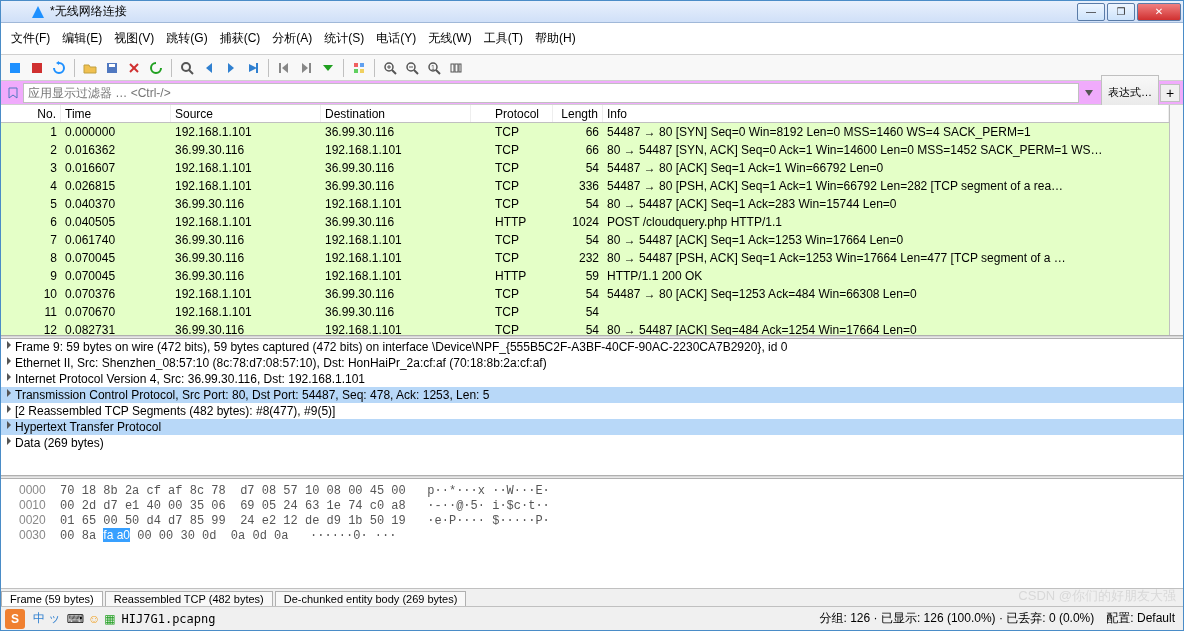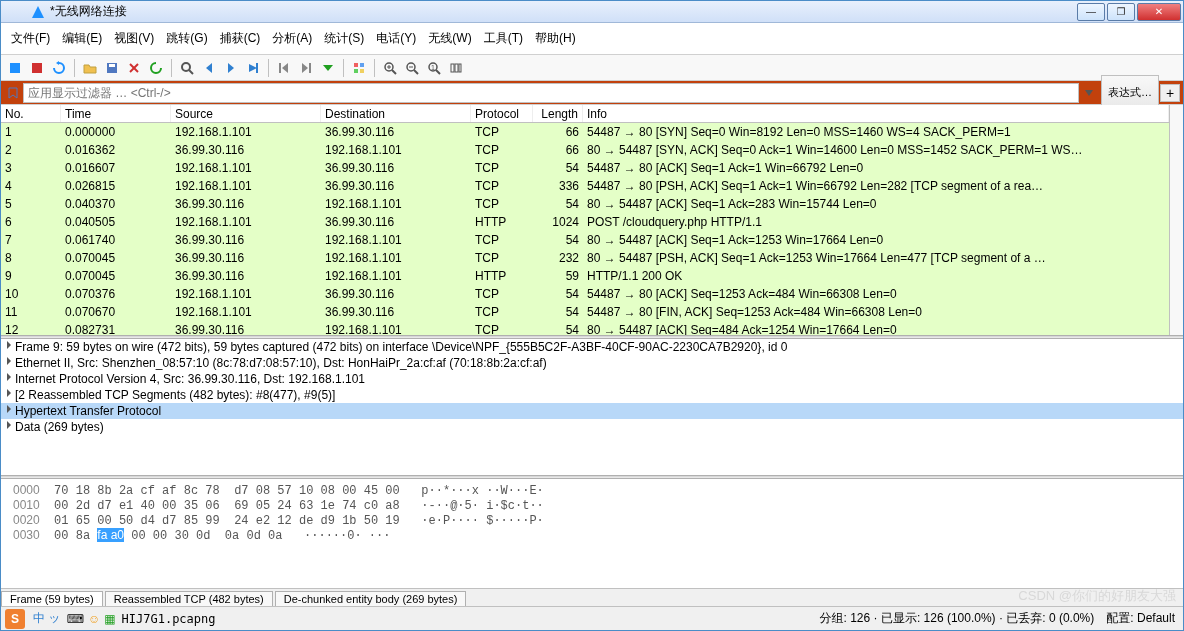--- a/index.html
+++ b/index.html
@@ -9,44 +9,44 @@
 .titlebar-icon { width: 16px; height: 16px; margin: 0 4px; }
 .titlebar-text { flex: 1; font-size: 12px; color: #000; }
 .titlebar-btns { display: flex; }
 .tbtn { width: 28px; height: 18px; margin-right: 2px; border: 1px solid #5a7ca8; background: linear-gradient(#eef6ff,#cde3fb); display:flex; align-items:center; justify-content:center; font-size:10px; color:#333; border-radius:2px; }
 .tbtn.close { background: linear-gradient(#f08080,#d03030); color:#fff; width: 44px; }
 .menubar { height: 32px; background: #fff; display: flex; align-items: center; border-bottom: 1px solid #d0d0d0; padding-left: 4px; }
 .menuitem { padding: 2px 6px; font-size: 12px; color: #000; cursor: default; }
 .toolbar { height: 26px; background: #f8f8f8; border-bottom: 1px solid #d0d0d0; display:flex; align-items:center; padding: 0 4px; gap:2px; }
 .tool { width: 20px; height: 20px; display:flex; align-items:center; justify-content:center; border:1px solid transparent; }
 .toolsep { width:1px; height:18px; background:#c0c0c0; margin:0 3px; }
-.filterbar { height: 24px; background:#c2410c; border-bottom: 1px solid #d0d0d0; display:flex; align-items:center; padding: 0 2px; }
+.filterbar { height: 24px; background:#f0abfc; border-bottom: 1px solid #d0d0d0; display:flex; align-items:center; padding: 0 2px; }
 .filterbar .fbtn { width:18px; height:18px; margin:0 1px; display:flex; align-items:center; justify-content:center; }
 .filterinput { flex:1; height:20px; border:1px solid #c0c0c0; padding:0 4px; font-size:12px; color:#888; background:#fff; }
 .expr-btn { height:36px; padding:0 6px; border:1px solid #c0c0c0; margin-left:2px; background: linear-gradient(#f8f8f8,#e8e8e8); font-size:11px; }
 .packetlist { flex: 0 0 230px; overflow:hidden; position:relative; font-family: Consolas, "Courier New", monospace; font-size: 12px; }
 .plist-hdr { height:18px; display:flex; background:#fff; border-bottom:1px solid #c0c0c0; position:sticky; top:0; }
 .plist-hdr .col { padding:2px 4px; color:#000; border-right:1px solid #eee; }
 .plist-body { height: calc(100% - 18px); overflow:auto; }
 .row { display:flex; height:18px; line-height:18px; white-space:nowrap; }
 .row .col { padding: 0 4px; overflow:hidden; text-overflow: ellipsis; }
 .row.green { background:#e4ffc7; }
-.col-no { width:60px; }
+.col-no { width:60px; text-align:right; }
 .col-time { width:110px; }
 .col-src { width:150px; }
 .col-dst { width:150px; }
-.col-proto { width:62px; }
+.col-proto { width:62px;margin-left:20px; }
 .col-len { width:50px; text-align:right; }
 .col-info { flex:1; }
 .splitter { height:4px; background: linear-gradient(#d0d0d0,#f0f0f0); border-top:1px solid #b0b0b0; border-bottom:1px solid #b0b0b0; cursor:row-resize; }
 .details { flex:0 0 136px; overflow:auto; font-family: Consolas, "Courier New", monospace; font-size:12px; background:#fff; }
 .details .line { padding:1px 6px; white-space:nowrap; }
 .details .line.hl { background:#b8d8f8; }
 .triangle { display:inline-block; width:0; height:0; border-left:4px solid #555; border-top:4px solid transparent; border-bottom:4px solid transparent; margin-right:4px; vertical-align:2px; }
-.hexpane { flex:1; overflow:auto; font-family: Consolas, "Courier New", monospace; font-size:12px; background:#fff; padding:4px 12px; white-space:pre; color:#555;border-radius:22px; }
+.hexpane { flex:1; overflow:auto; font-family: Consolas, "Courier New", monospace; font-size:12px; background:#fff; padding:4px 18px; white-space:pre; color:#555;border-radius:22px; }
 .hexpane .off { color:#888; }
 .hexpane .hlbyte { background:#38a0ff; color:#fff; }
 .tabbar { height:18px; display:flex; align-items:flex-end; border-top:1px solid #c0c0c0; background:#f0f0f0; font-size:11px; }
 .tab { border:1px solid #b0b0b0; border-bottom:none; padding:1px 8px; margin-right:2px; background:#f8f8f8; }
 .tab.active { background:#fff; }
 .statusbar { height:24px; border-top:1px solid #c0c0c0; display:flex; align-items:center; font-size:12px; background:#f0f0f0; }
 .watermark { position:absolute; right:8px; bottom:26px; color:#d8d8d8; font-size:13px; font-family:sans-serif; }
 .minimap { width:14px; background:#f8f8f8; border-left:1px solid #c0c0c0; }
 .plist-wrap { display:flex; height:100%; }
 .plist-main { flex:1; overflow:hidden; }
@@ -326,21 +326,20 @@
               <div class="col col-len">54</div>
               <div class="col col-info">54487 → 80 [ACK] Seq=1253 Ack=484 Win=66308 Len=0</div>
             </div>
             <div class="row green">
               <div class="col col-no">11</div>
               <div class="col col-time">0.070670</div>
               <div class="col col-src">192.168.1.101</div>
               <div class="col col-dst">36.99.30.116</div>
               <div class="col col-proto">TCP</div>
               <div class="col col-len">54</div>
-              <div class="col col-info">54487 → 80 [FIN, ACK] Seq=1253 Ack=484 Win=66308 Len=0</div>
             </div>
             <div class="row green">
               <div class="col col-no">12</div>
               <div class="col col-time">0.082731</div>
               <div class="col col-src">36.99.30.116</div>
               <div class="col col-dst">192.168.1.101</div>
               <div class="col col-proto">TCP</div>
               <div class="col col-len">54</div>
               <div class="col col-info">80 → 54487 [ACK] Seq=484 Ack=1254 Win=17664 Len=0</div>
             </div>
@@ -349,20 +348,21 @@
       <div class="minimap"></div>
     </div>
   </div>
 
   <div class="splitter"></div>
 
   <div class="details" id="details">
       <div class="line"><span class="triangle"></span>Frame 9: 59 bytes on wire (472 bits), 59 bytes captured (472 bits) on interface \Device\NPF_{555B5C2F-A3BF-40CF-90AC-2230CA7B2920}, id 0</div>
       <div class="line"><span class="triangle"></span>Ethernet II, Src: Shenzhen_08:57:10 (8c:78:d7:08:57:10), Dst: HonHaiPr_2a:cf:af (70:18:8b:2a:cf:af)</div>
       <div class="line"><span class="triangle"></span>Internet Protocol Version 4, Src: 36.99.30.116, Dst: 192.168.1.101</div>
+      <div class="line hl"><span class="triangle"></span>Transmission Control Protocol, Src Port: 80, Dst Port: 54487, Seq: 478, Ack: 1253, Len: 5</div>
       <div class="line"><span class="triangle"></span>[2 Reassembled TCP Segments (482 bytes): #8(477), #9(5)]</div>
       <div class="line hl"><span class="triangle"></span>Hypertext Transfer Protocol</div>
       <div class="line"><span class="triangle"></span>Data (269 bytes)</div>
     </div>
 
   <div class="splitter"></div>
 
   <div class="hexpane" id="hexpane"><span class="off">0000</span>  70 18 8b 2a cf af 8c 78  d7 08 57 10 08 00 45 00   p··*···x ··W···E·
 <span class="off">0010</span>  00 2d d7 e1 40 00 35 06  69 05 24 63 1e 74 c0 a8   ·-··@·5· i·$c·t··
 <span class="off">0020</span>  01 65 00 50 d4 d7 85 99  24 e2 12 de d9 1b 50 19   ·e·P···· $·····P·

